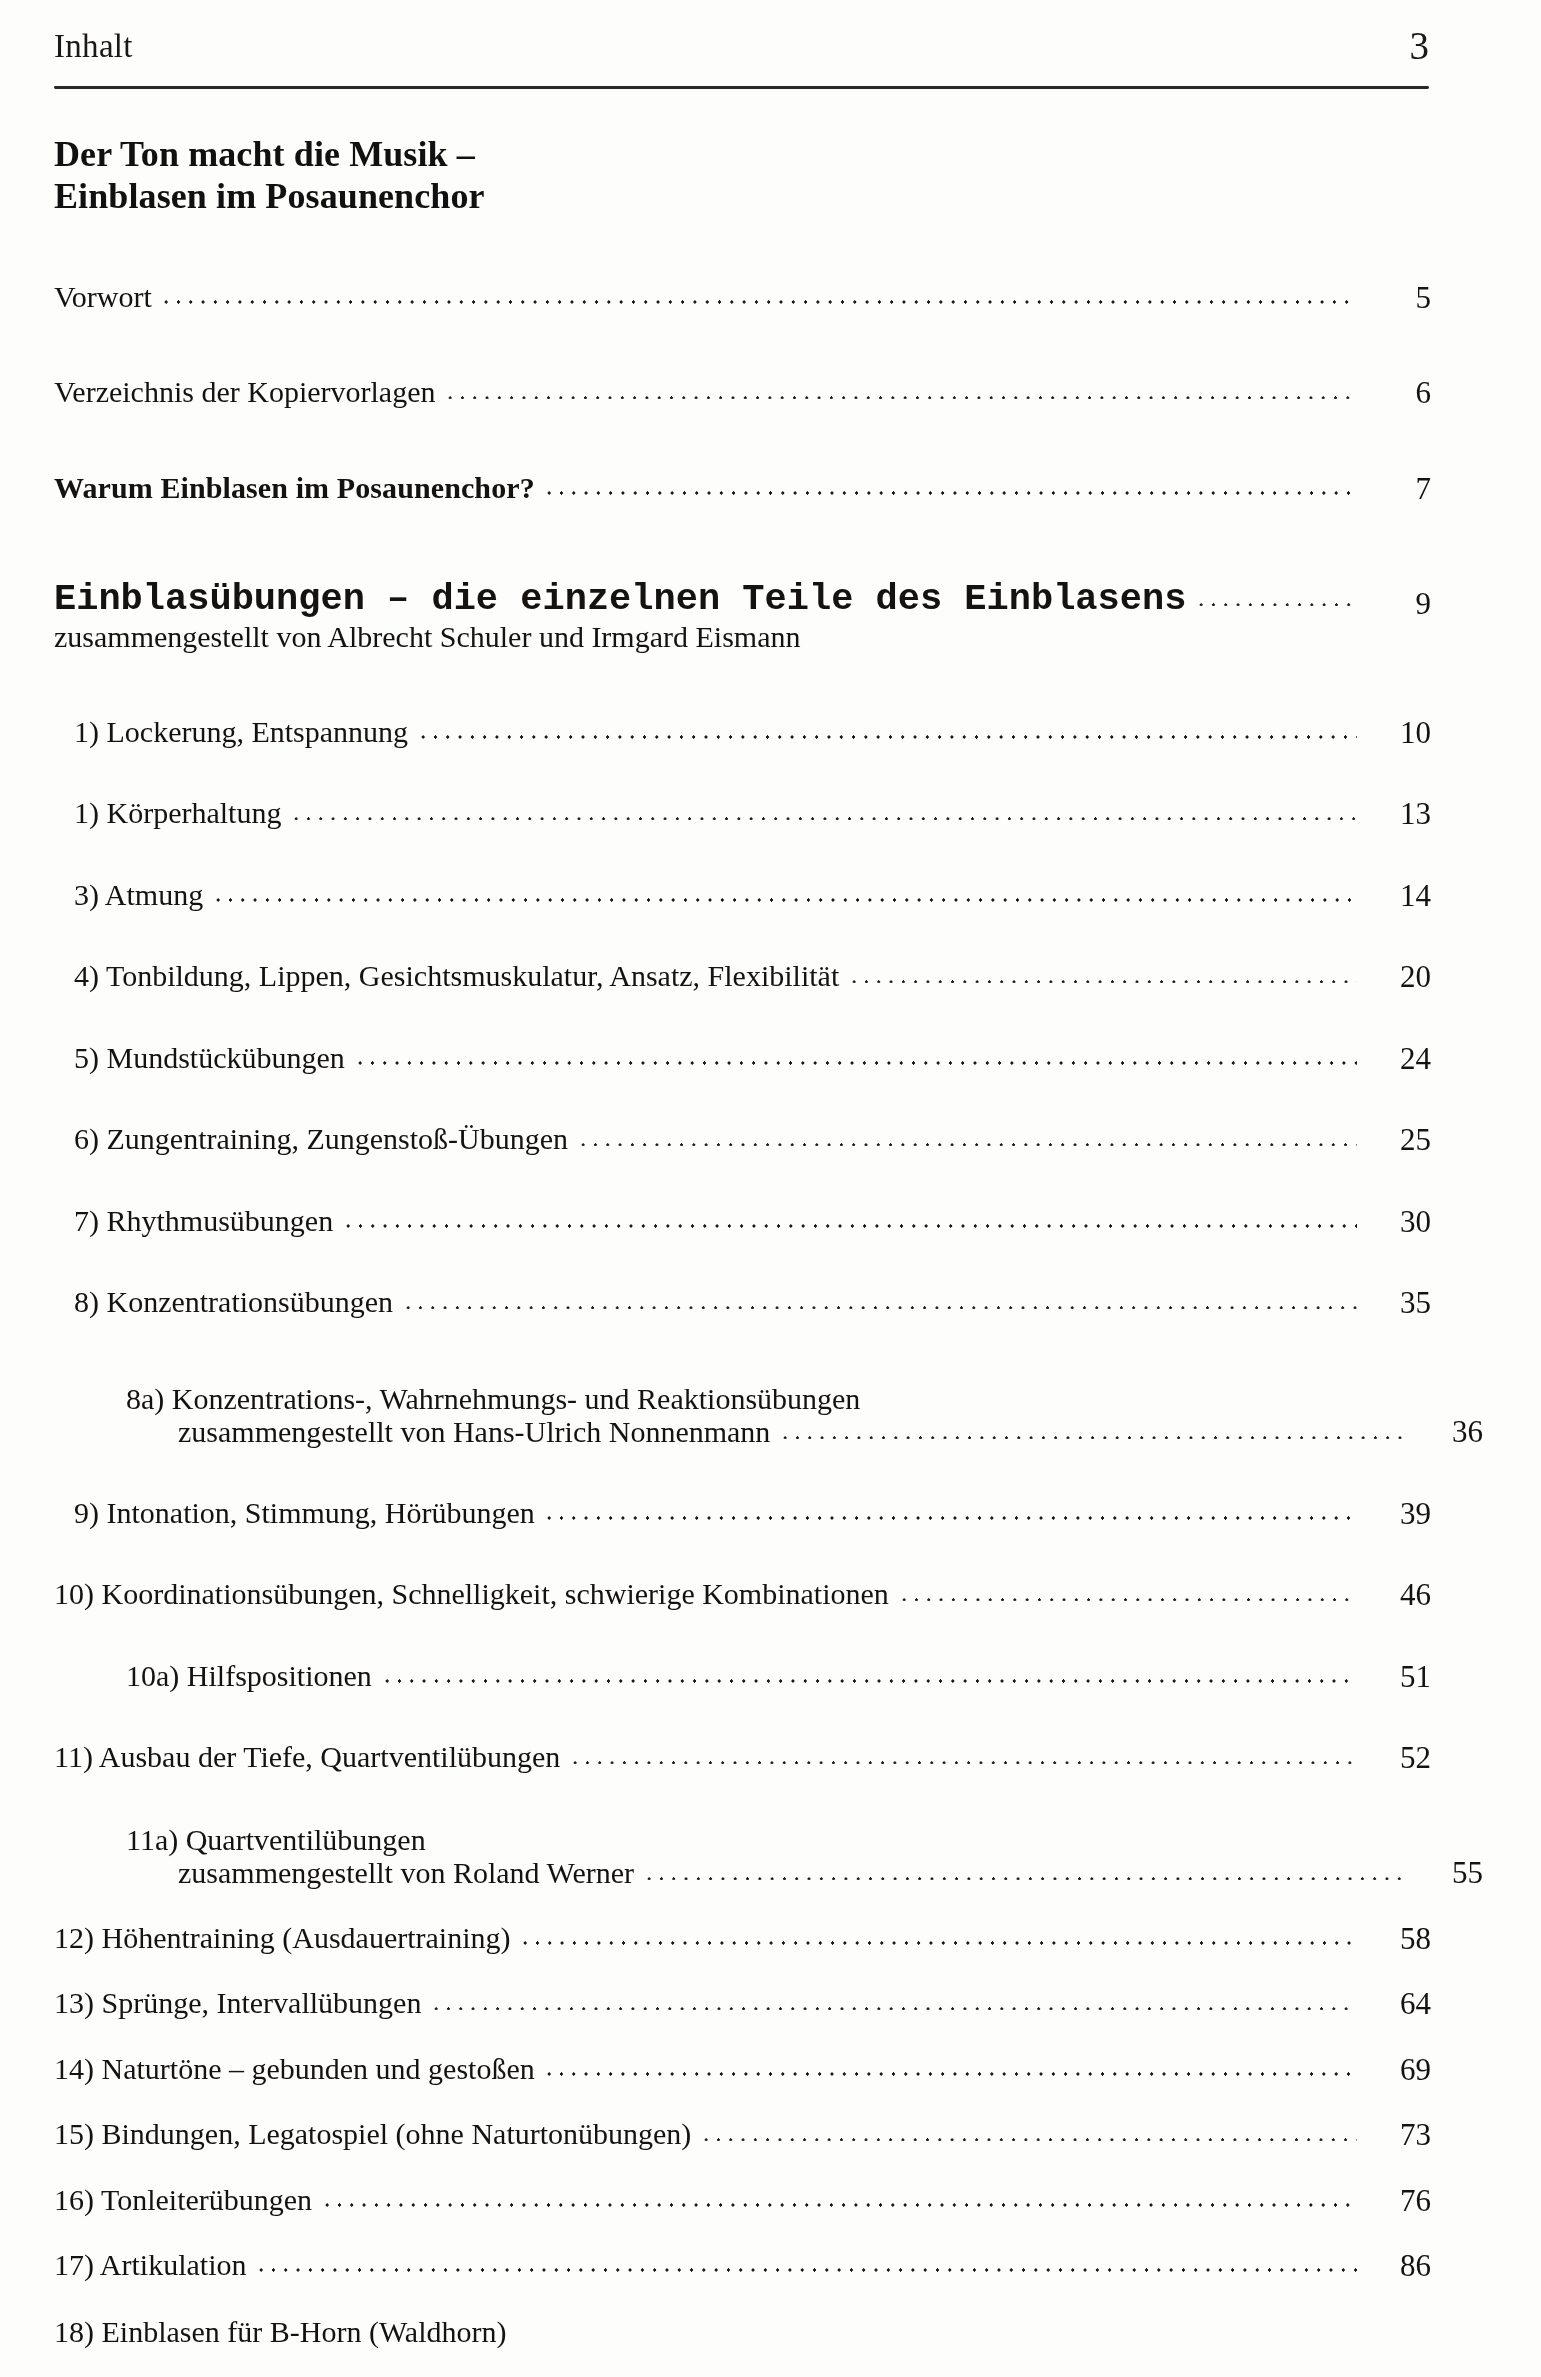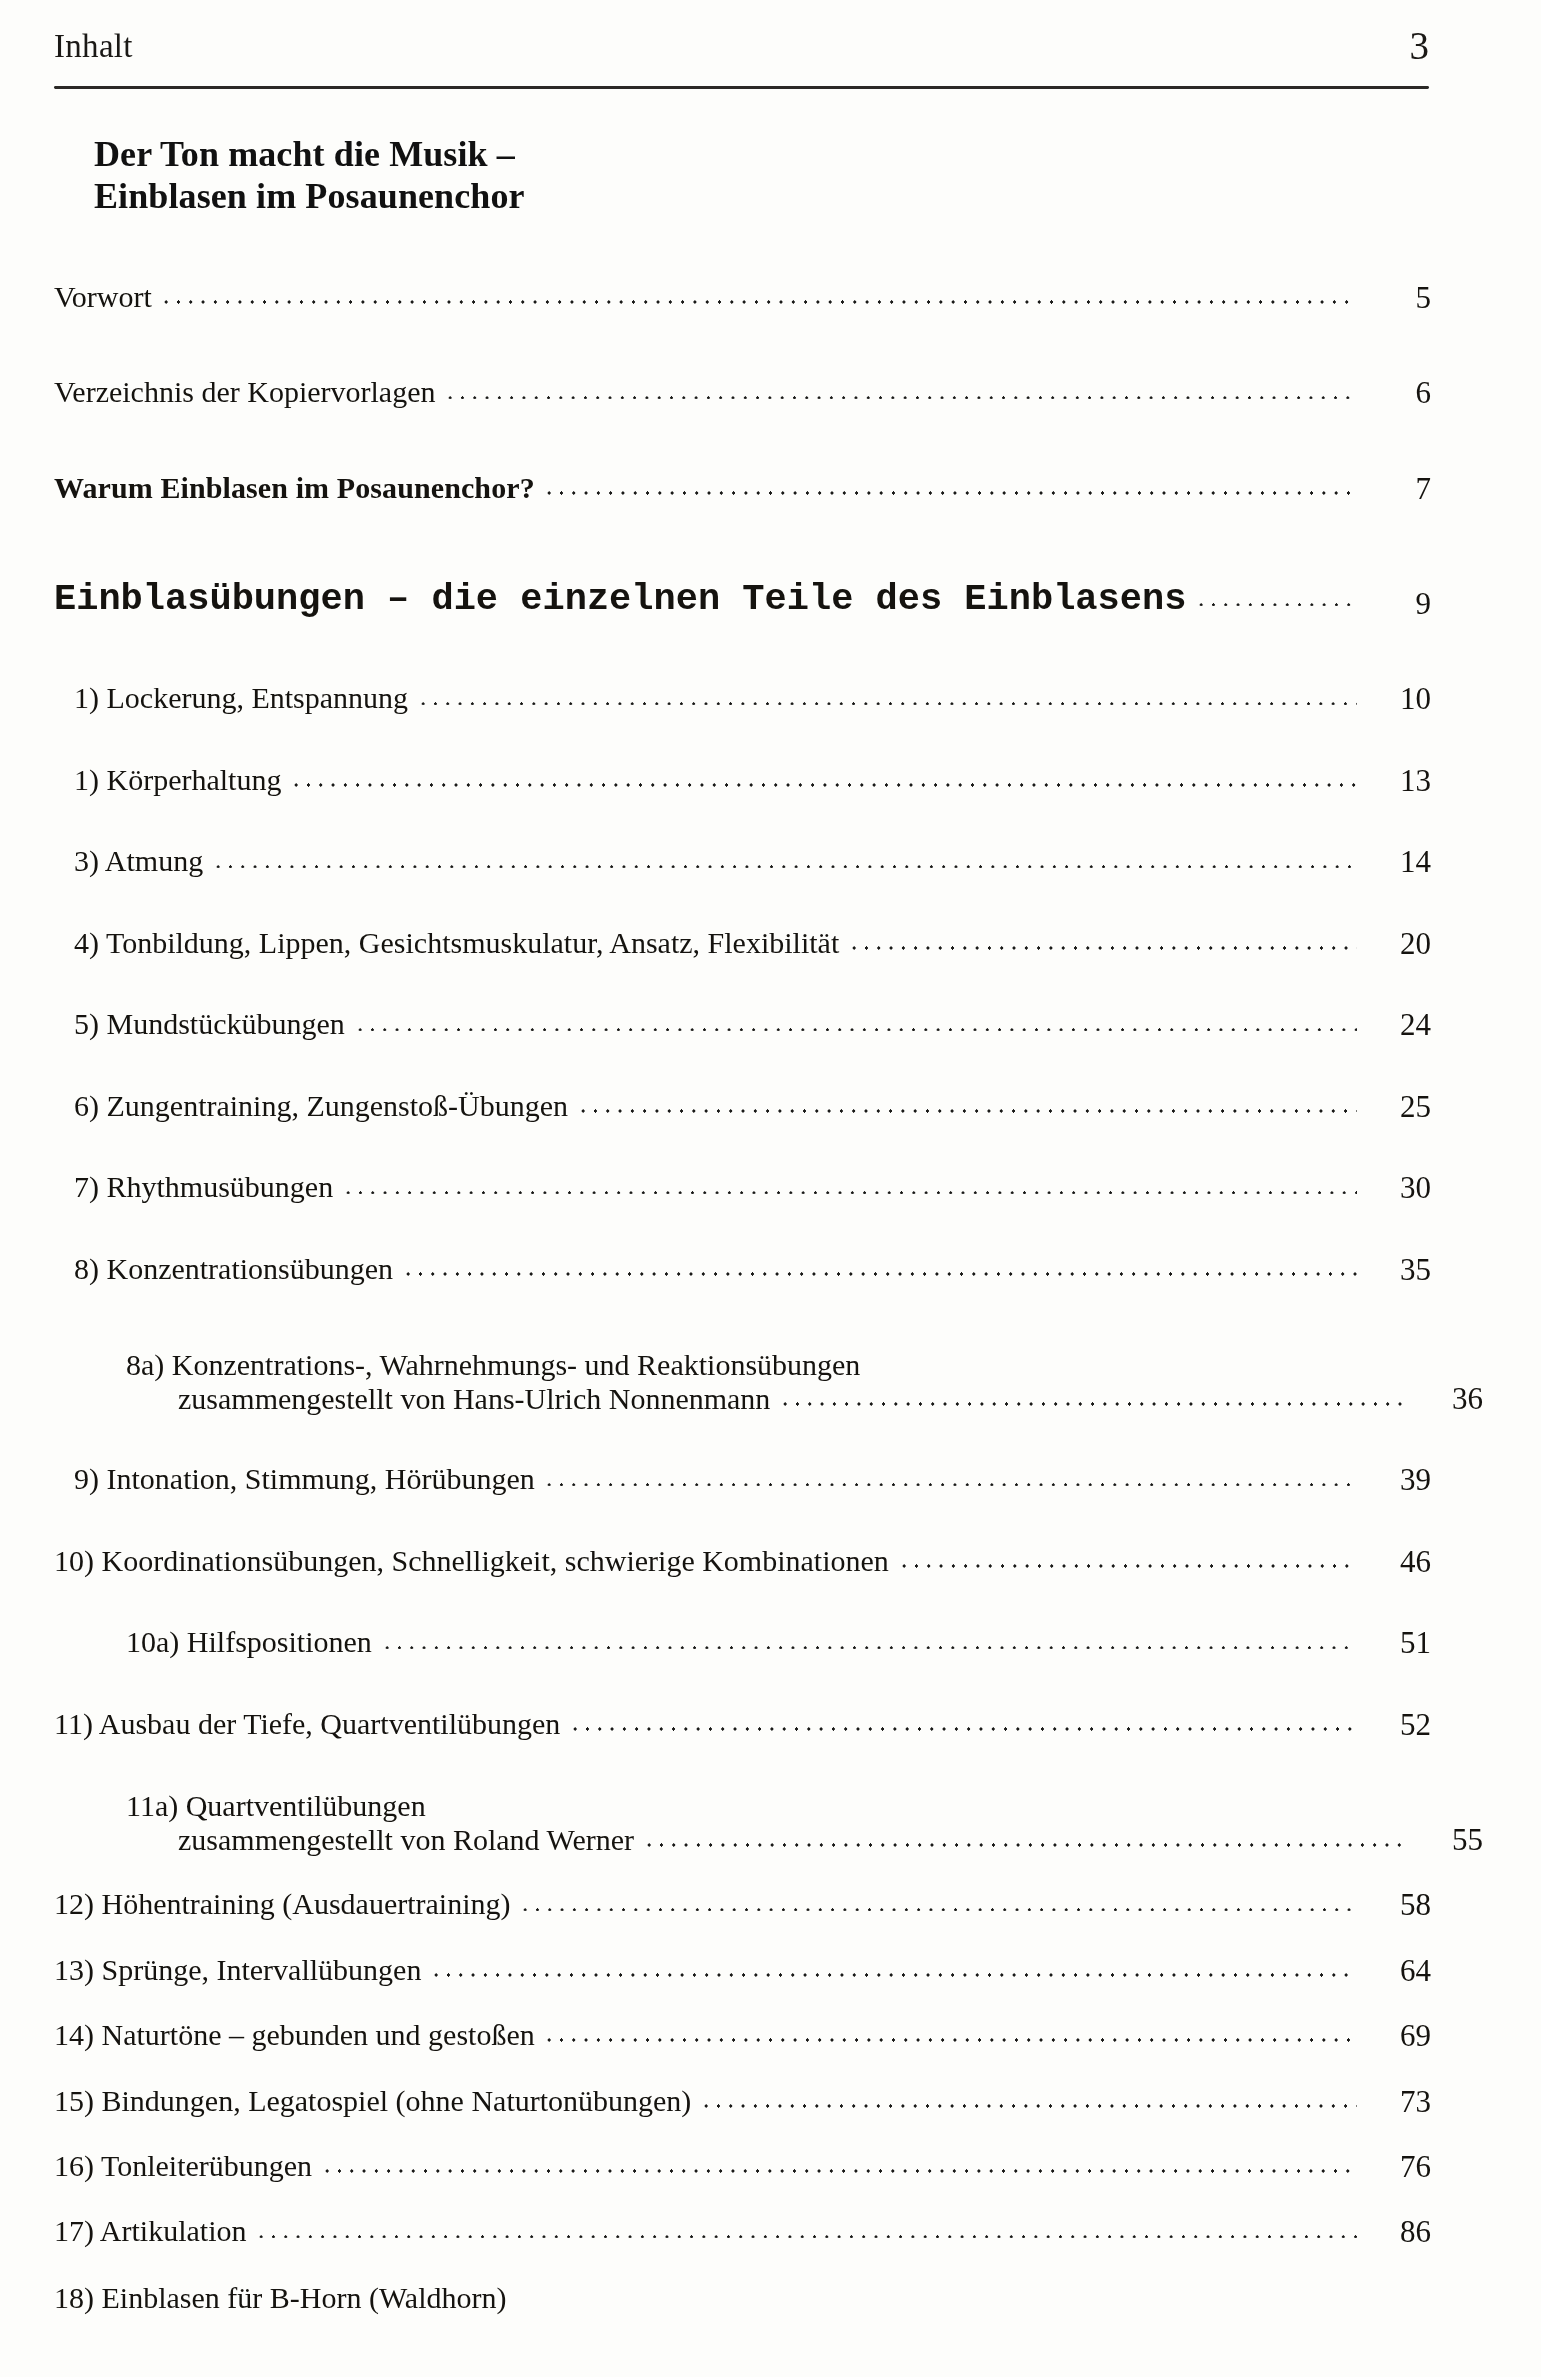--- a/index.html
+++ b/index.html
@@ -59,21 +59,21 @@
     position: absolute;
     left: 54px;
     top: 134px;
     width: 1158px;
     font-weight: bold;
     font-size: 36px;
     line-height: 1.16;
     letter-spacing: 0.1px;
     color: #111;
   }
-  .booktitle span { display: block; margin-left: 40px; }
+  .booktitle span { display: block; }
 
   
   .toc {
     position: absolute;
     left: 54px;
     top: 281px;
     width: 1377px;
   }
 
   .toc-entry {
@@ -201,20 +201,21 @@
 
     <div class="toc-entry lvl-top">
       <div class="entry-stack">
         <div class="entry-second-row">
           <div class="entry-body">
             <span class="entry-text" style="font-weight:bold;font-size:37px;font-family:Liberation Mono, monospace;">Einblasübungen – die einzelnen Teile des Einblasens</span>
             <span class="leader"></span>
           </div>
           <span class="pageno">9</span>
         </div>
+        <div class="entry-first" style="font-weight:normal;">zusammengestellt von Albrecht Schuler und Irmgard Eismann</div>
       </div>
     </div>
     <div class="gap-xl"></div>
 
     <div class="toc-entry lvl-num">
       <div class="entry-body">
         <span class="entry-text">1) Lockerung, Entspannung</span>
         <span class="leader"></span>
       </div>
       <span class="pageno">10</span>

